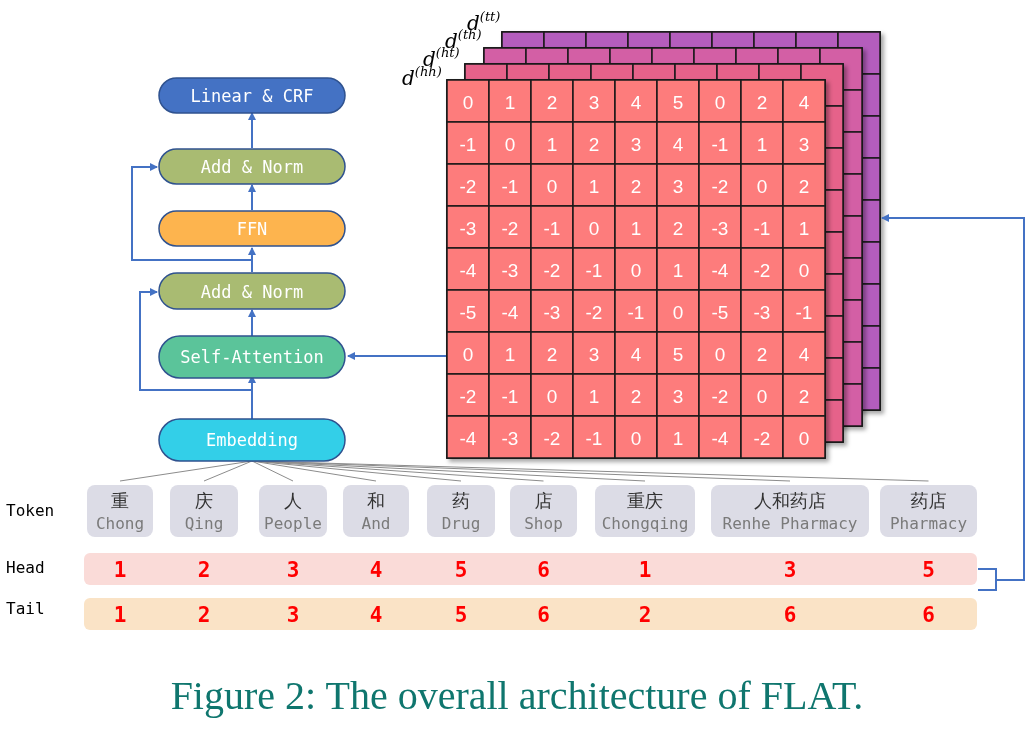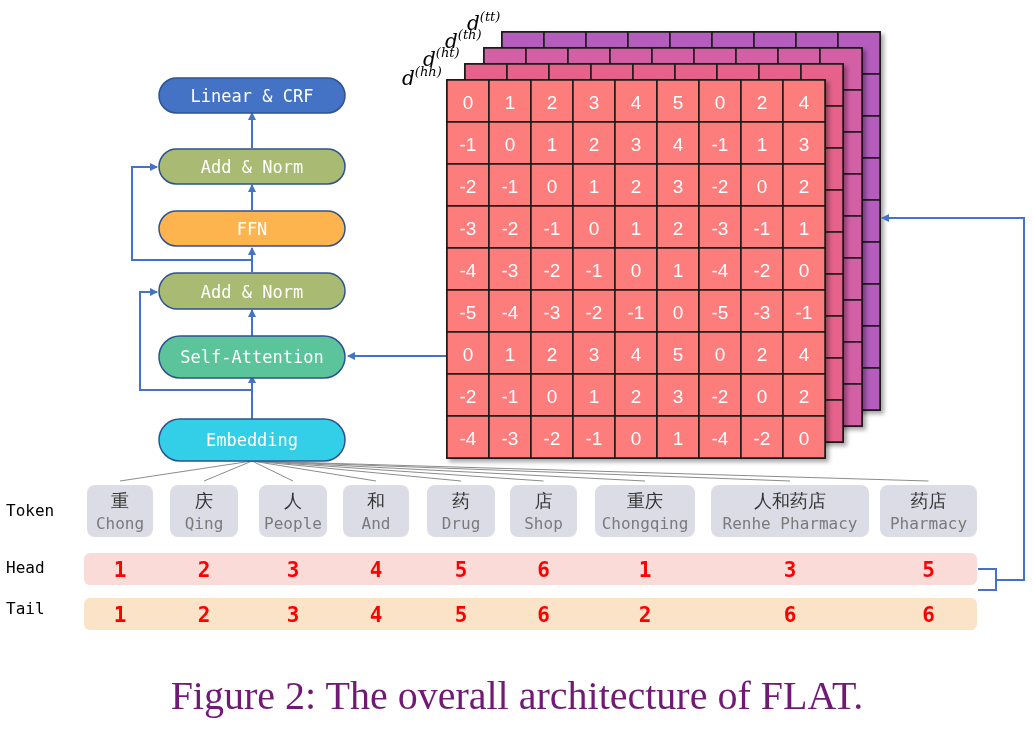--- a/index.html
+++ b/index.html
@@ -5,21 +5,21 @@
   html, body { margin: 0; padding: 0; background: #ffffff; }
   body { width: 1034px; height: 736px; position: relative; overflow: hidden; font-family: "DejaVu Sans Mono", monospace; }
   #diagram { position: absolute; left: 0; top: 0; }
   .box-label { font-family: "DejaVu Sans Mono", monospace; fill: #ffffff; font-size: 17px; text-anchor: middle; dominant-baseline: central; }
   .cell-text { font-family: "Liberation Sans", sans-serif; fill: #ffffff; font-size: 19px; text-anchor: middle; dominant-baseline: central; }
   .dlabel { font-family: "DejaVu Serif", serif; font-style: italic; fill: #000; }
   .row-label { font-family: "DejaVu Sans Mono", monospace; font-size: 16px; fill: #000; dominant-baseline: central; }
   .tok-zh { font-family: "DejaVu Serif", serif; font-size: 18px; fill: #333; text-anchor: middle; dominant-baseline: central; }
   .tok-en { font-family: "DejaVu Sans Mono", monospace; font-size: 16px; fill: #7a7a7a; text-anchor: middle; dominant-baseline: central; }
   .idx { font-family: "DejaVu Sans Mono", monospace; font-weight: bold; font-size: 21px; fill: #ff0000; text-anchor: middle; dominant-baseline: central; }
-  #caption { position: absolute; left: 0; width: 1034px; top: 672px; text-align: center; font-family: "Liberation Serif", serif; font-size: 40px; color: #701a75; }
+  #caption { position: absolute; left: 0; width: 1034px; top: 672px; text-align: center; font-family: "Liberation Serif", serif; font-size: 40px; color: #0f766e; }
 </style>
 </head>
 <body>
 
 <svg id="diagram" width="1034" height="670" viewBox="0 0 1034 670" xmlns="http://www.w3.org/2000/svg">
   <defs>
     <marker id="arrowhead" markerWidth="8" markerHeight="8" refX="7" refY="4" orient="auto" markerUnits="userSpaceOnUse">
       <path d="M0,0 L8,4 L0,8 Z" fill="#4472c4"></path>
     </marker>
     <filter id="shadow" x="-5%" y="-5%" width="115%" height="115%">

